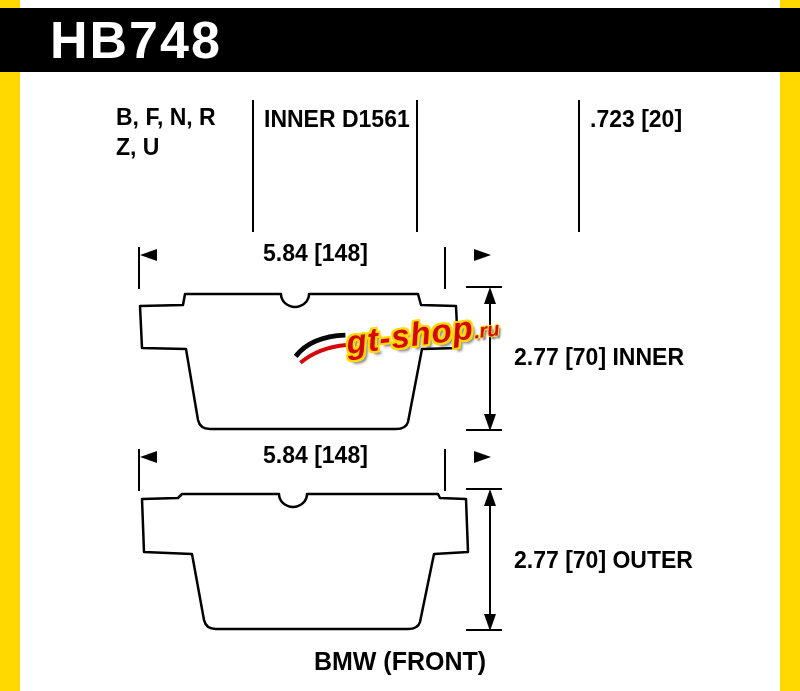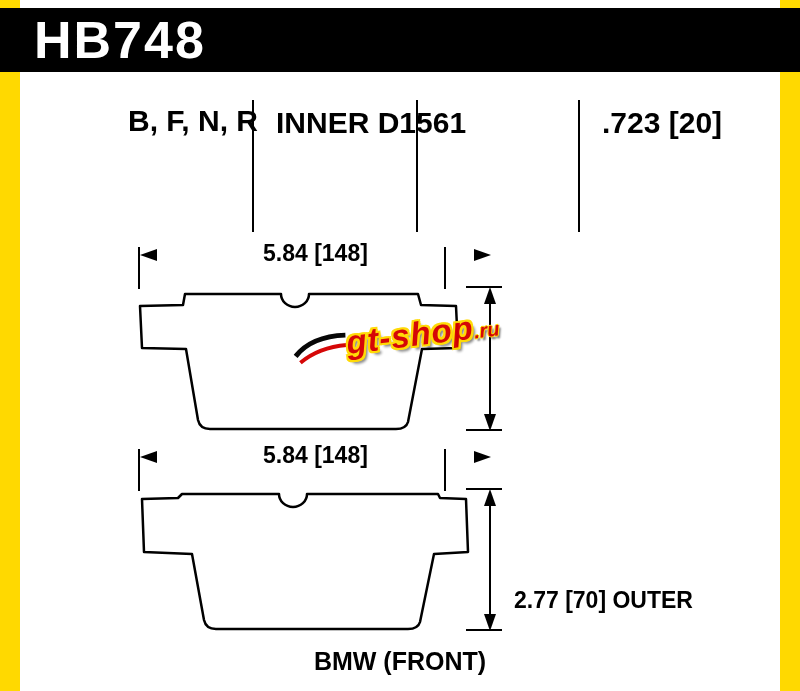--- a/index.html
+++ b/index.html
@@ -6,25 +6,25 @@
   .page {
     position:relative; width:800px; height:691px; background:#ffffff;
     font-family:"Liberation Sans", sans-serif; overflow:hidden; color:#000;
   }
   .stripe { position:absolute; top:0; bottom:0; width:20px; background:#FFD900; z-index:1; }
   .stripe.left { left:0; }
   .stripe.right { right:0; }
 
   .header-bar {
     position:absolute; left:0; right:0; top:8px; height:64px; background:#000;
-    display:flex; align-items:center; padding-left:34px; box-sizing:border-box; z-index:2;
+    display:flex; align-items:center; padding-left:50px; box-sizing:border-box; z-index:2;
   }
   .part-number { color:#fff; font-size:52px; font-weight:bold; letter-spacing:2px; line-height:1; }
 
-  .spec { position:absolute; font-weight:bold; font-size:30px; white-space:nowrap; z-index:2;margin-left:12px; }
+  .spec { position:absolute; font-weight:bold; font-size:23px; white-space:nowrap; z-index:2; }
   .spec .line2 { margin-top:3px; }
   .vline { position:absolute; width:2px; background:#000; z-index:2; }
 
   
   .h-dim { position:absolute; display:flex; align-items:center; height:16px; z-index:3;gap:48px; }
   .h-dim .line { height:2px; background:#000; flex:1; }
   .arrow-left  { width:0; height:0; border-top:6px solid transparent; border-bottom:6px solid transparent; border-right:17px solid #000; }
   .arrow-right { width:0; height:0; border-top:6px solid transparent; border-bottom:6px solid transparent; border-left:17px solid #000; }
   .dim-label { font-weight:bold; font-size:23px; padding:0 10px; white-space:nowrap; transform:translateY(-2px); }
 
@@ -70,20 +70,21 @@
 
   <div class="stripe left"></div>
   <div class="stripe right"></div>
 
   <div class="header-bar">
     <span class="part-number">HB748</span>
   </div>
 
   <div class="spec" style="left:116px; top:104px;">
     <div>B, F, N, R</div>
+    <div class="line2">Z, U</div>
   </div>
   <div class="vline" style="left:252px; top:100px; height:132px;"></div>
   <div class="spec" style="left:264px; top:106px;">INNER D1561</div>
   <div class="vline" style="left:416px; top:100px; height:132px;"></div>
   <div class="vline" style="left:578px; top:100px; height:132px;"></div>
   <div class="spec" style="left:590px; top:106px;">.723 [20]</div>
 
   <div class="ext" style="left:138px; top:247px; height:42px;"></div>
   <div class="ext" style="left:444px; top:247px; height:42px;"></div>
   <div class="h-dim" style="left:140px; top:247px; width:306px;">
@@ -98,20 +99,21 @@
     <path d="M 47,10 L 143,10 A 14 13 0 0 0 171,10 L 280,10 L 283,21 L 318,22 L 320,64 L 284,65 L 270,138 Q 268,145 258,145 L 72,145 Q 62,145 60,136 L 48,65 L 4,64 L 2,22 L 45,21 Z"></path>
   </svg>
 
   <div class="tickh" style="left:466px; top:286px; width:36px;"></div>
   <div class="tickh" style="left:466px; top:429px; width:36px;"></div>
   <div class="v-dim" style="left:482px; top:287px; height:144px;">
     <div class="arrow-up"></div>
     <div class="vfill"></div>
     <div class="arrow-down"></div>
   </div>
+  <div class="v-label" style="left:514px; top:344px;">2.77 [70] INNER</div>
 
   <div class="watermark">
     <svg class="wm-swoosh" width="58" height="34" viewBox="0 0 58 34">
       <path d="M2,24 Q20,6 54,9" stroke="#000" stroke-width="5" fill="none"></path>
       <path d="M6,31 Q26,18 54,19" stroke="#d40000" stroke-width="4" fill="none"></path>
     </svg>
     <span class="wm-main">gt-shop</span>
     <span class="wm-tld">.ru</span>
   </div>
 
@@ -129,17 +131,17 @@
     <path d="M 44,8 L 141,8 A 14 13 0 0 0 169,8 L 300,8 L 302,12 L 328,13 L 330,66 L 296,68 L 282,136 Q 280,143 270,143 L 78,143 Q 68,143 66,134 L 54,68 L 6,66 L 4,13 L 40,12 Z"></path>
   </svg>
 
   <div class="tickh" style="left:466px; top:488px; width:36px;"></div>
   <div class="tickh" style="left:466px; top:629px; width:36px;"></div>
   <div class="v-dim" style="left:482px; top:489px; height:142px;">
     <div class="arrow-up"></div>
     <div class="vfill"></div>
     <div class="arrow-down"></div>
   </div>
-  <div class="v-label" style="left:514px; top:547px;margin-top:40px;">2.77 [70] OUTER</div>
+  <div class="v-label" style="left:514px; top:547px;">2.77 [70] OUTER</div>
 
   <div class="footer-app">BMW (FRONT)</div>
 
 </div>
 
 </body></html>

